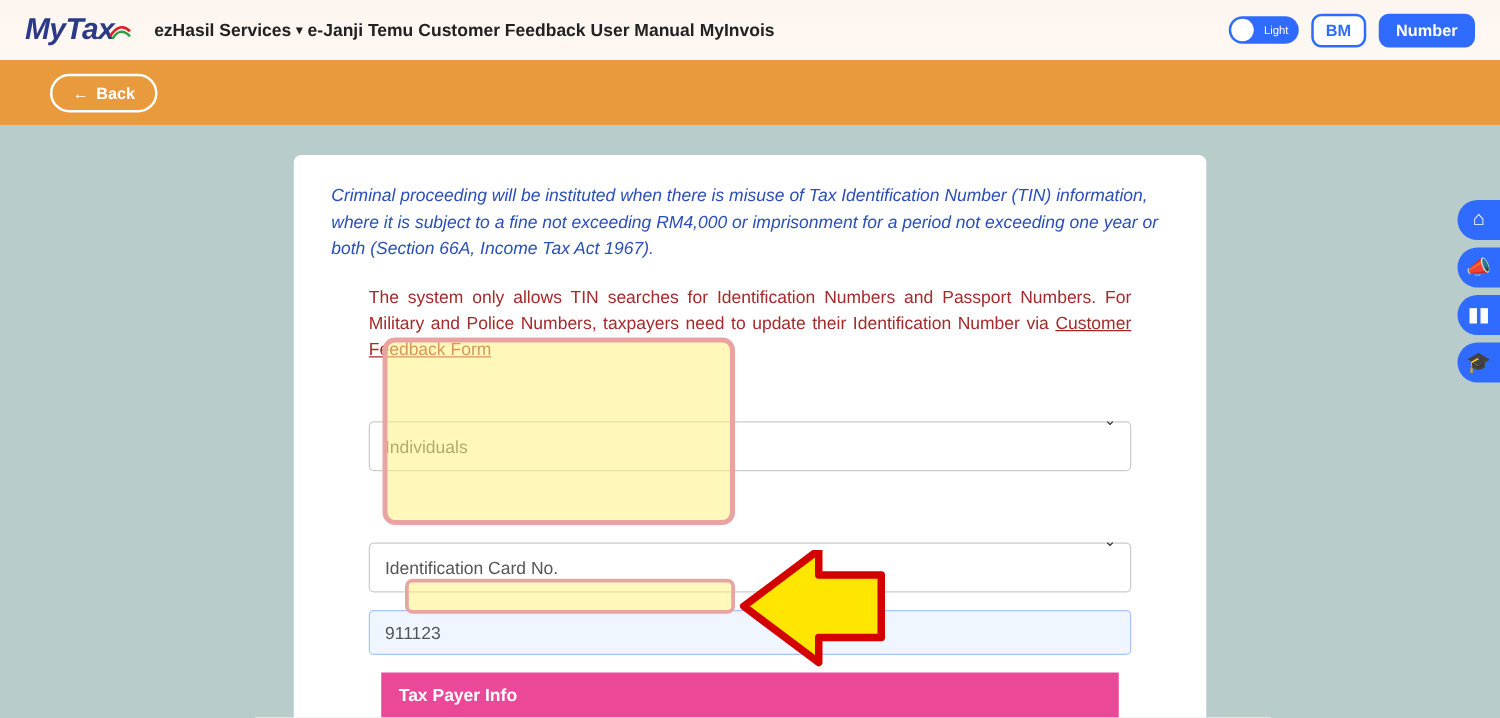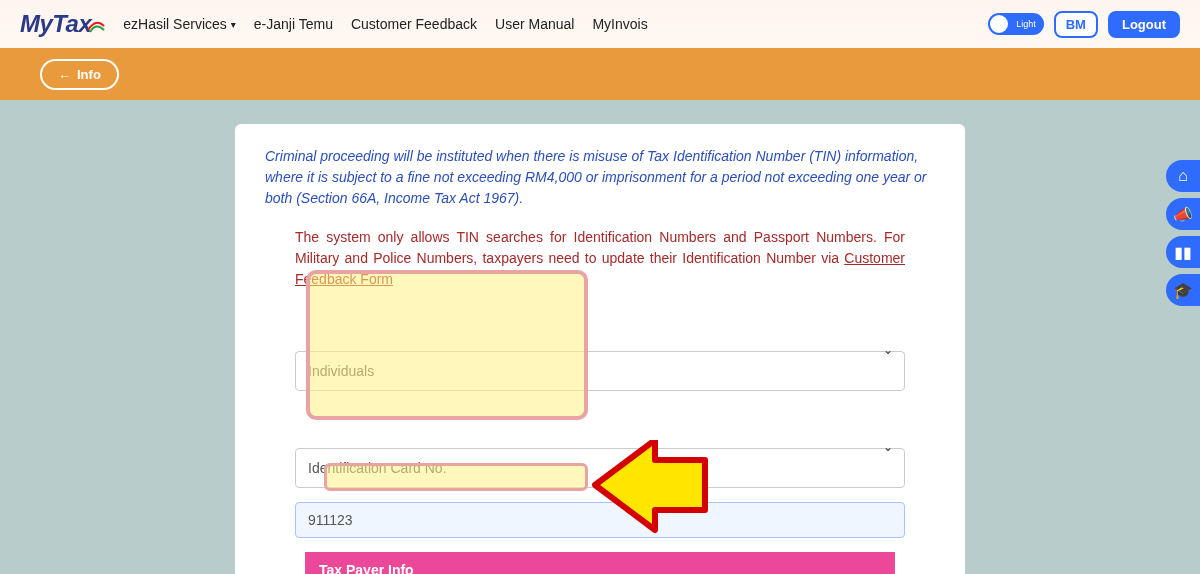--- a/index.html
+++ b/index.html
@@ -29,21 +29,21 @@
   .logo .my { color: #2b3a87; }
   .logo .tax { color: #2b3a87; position: relative; }
   .logo .swoosh {
     display: inline-block;
     width: 18px;
     height: 18px;
     position: relative;
     top: 2px;
     margin-left: -4px;
   }
-  .nav-links { display: flex; gap: 18px; font-size: 14px; font-weight: 400; color: #222; }
+  .nav-links { display: flex; gap: 4px; font-size: 14px; font-weight: 700; color: #222; }
   .nav-item { cursor: pointer; display: flex; align-items: center; gap: 4px; }
   .chev { font-size: 10px; }
   .header-right { margin-left: auto; display: flex; align-items: center; gap: 10px; }
   .toggle {
     width: 56px; height: 22px; border-radius: 11px; background: #2f6bff;
     display: flex; align-items: center; padding: 2px; cursor: pointer;
     position: relative;
     text-align: right;
   }
   .toggle-knob { width: 18px; height: 18px; border-radius: 50%; background: #fff; }
@@ -85,21 +85,21 @@
     margin-bottom: 18px;
   }
   .info-block {
     padding: 0 30px;
   }
   .info-text {
     color: #a52a2a;
     font-size: 14px;
     line-height: 1.5;
     text-align: justify;
-    margin-bottom: 18px;
+    margin-bottom: 4px;
   }
   .info-text .link { text-decoration: underline; cursor: pointer; }
   
   .form-row { margin-bottom: 14px; position: relative; }
   .select {
     width: 100%; height: 40px; border: 1px solid #ccc; border-radius: 4px;
     padding: 0 12px; font-size: 14px; color: #555; background: #fff;
     appearance: none; cursor: pointer; margin-top: 43px;
   }
   .sel-arrow {
@@ -175,28 +175,28 @@
     <div class="nav-item">
         <span>MyInvois</span>
       </div>
   </div>
   <div class="header-right">
     <div class="toggle">
       <div class="toggle-knob"></div>
       <span class="toggle-label">Light</span>
     </div>
     <button class="btn-bm">BM</button>
-    <button class="btn-logout">Logout</button>
+    <button class="btn-logout">Number</button>
   </div>
 </div>
 
 <div class="orange-bar">
   <button class="back-btn">
     <span>←</span>
-    <span>Info</span>
+    <span>Back</span>
   </button>
 </div>
 
 <div class="card">
   <p class="warning">Criminal proceeding will be instituted when there is misuse of Tax Identification Number (TIN) information, where it is subject to a fine not exceeding RM4,000 or imprisonment for a period not exceeding one year or both (Section 66A, Income Tax Act 1967).</p>
 
   <div class="info-block">
     <p class="info-text">
       <span>The system only allows TIN searches for Identification Numbers and Passport Numbers. For Military and Police Numbers, taxpayers need to update their Identification Number via </span><span class="link">Customer Feedback Form</span>
     </p>

